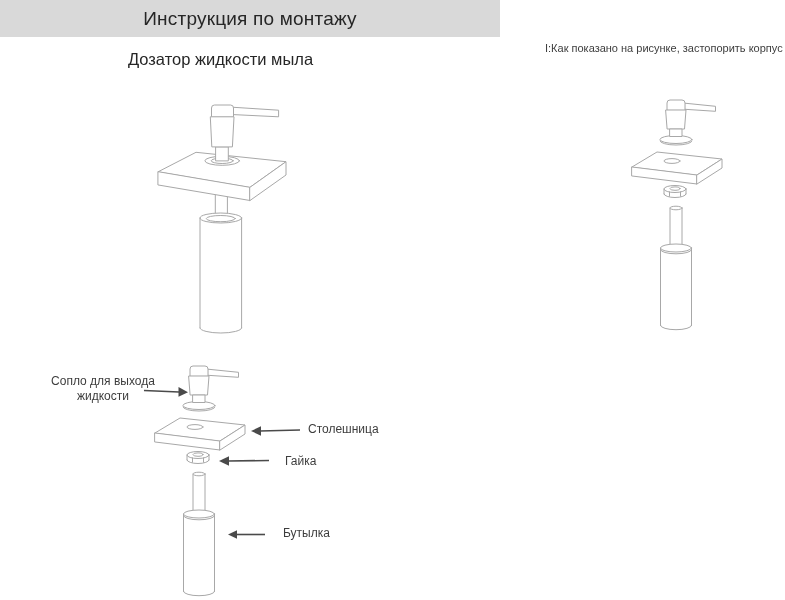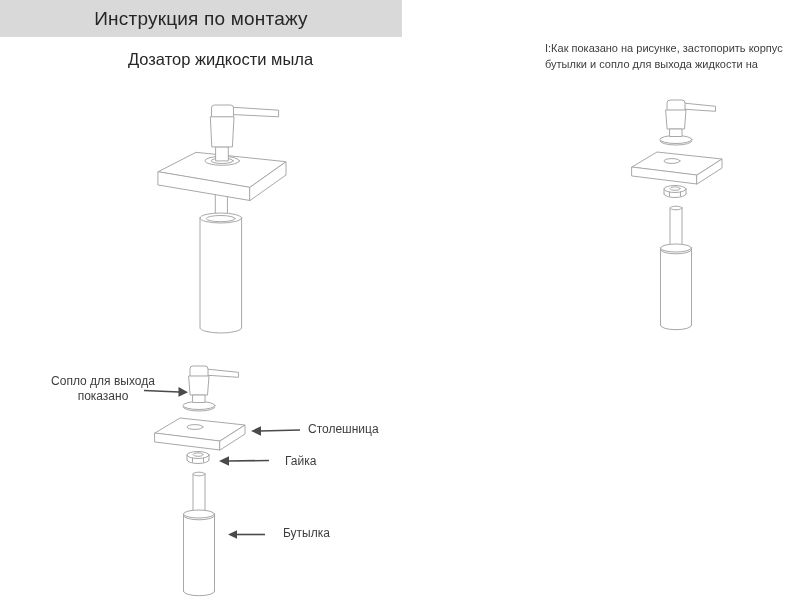--- a/index.html
+++ b/index.html
@@ -5,21 +5,21 @@
   html,body { margin:0; padding:0; }
   body {
     width:785px; height:600px; position:relative; overflow:hidden;
     background:#ffffff;
     font-family:"Liberation Sans", sans-serif;
     color:var(--title-text,#262626);
   }
   .abs { position:absolute; }
 
   .titlebar {
-    left:0; top:0; width:402px; height:37px;
+    left:0; top:0; width:500px; height:37px;
     background:var(--header-band,#d9d9d9);
     display:flex; align-items:center; justify-content:center;
     font-size:19px; letter-spacing:.2px;
   }
   .subtitle {
     left:0; top:50px; width:441px; text-align:center;
     font-size:16.5px;
   }
   .instruction {
     left:545px; top:41px;
@@ -47,21 +47,20 @@
 </head>
 <body>
 
 <div class="titlebar abs">
   <span>Инструкция по монтажу</span>
 </div>
 <div class="subtitle abs">Дозатор жидкости мыла</div>
 
 <div class="instruction abs">
   <div class="iline">I:Как показано на рисунке, застопорить корпус</div>
-  <div class="iline">бутылки и сопло для выхода жидкости на</div>
 </div>
 
 <svg class="defs-holder" aria-hidden="true">
   <defs>
     <g id="exploded-parts" class="art">
       <g>
         <path d="M65,8.2 L95.5,11.3 L95.5,16.3 L65,14.3 Z"></path>
         <path d="M47,15 L47,8 Q47,5 50,5 L62,5 Q65,5 65,8 L65,15 Z"></path>
         <path d="M46,15 L66,15 L64.5,34 L47.5,34 Z"></path>
         <ellipse cx="56" cy="44.5" rx="16" ry="4"></ellipse>
@@ -120,21 +119,21 @@
 <svg class="abs" style="left:143px;top:361px" width="130" height="239" viewBox="0 0 130 239">
   <use href="#exploded-parts"></use>
 </svg>
 
 <svg class="abs" style="left:620px;top:95px" width="130" height="239" viewBox="0 0 130 239">
   <use href="#exploded-parts"></use>
 </svg>
 
 <div class="lbl nozzle abs">
   <div>Сопло для выхода</div>
-  <div>показано</div>
+  <div>жидкости</div>
 </div>
 <div class="lbl abs" style="left:308px;top:422px">Столешница</div>
 <div class="lbl abs" style="left:285px;top:454px">Гайка</div>
 <div class="lbl abs" style="left:283px;top:526px">Бутылка</div>
 
 <svg class="abs" style="left:143px;top:384px" width="46" height="15" viewBox="0 0 46 15">
   <path class="arrow-line" d="M1,6.5 L36,8"></path>
   <polygon class="arrow-head" points="35.5,3 45,8.2 35.5,12.8"></polygon>
 </svg>
 <svg class="abs" style="left:250px;top:424px" width="52" height="14" viewBox="0 0 52 14">

